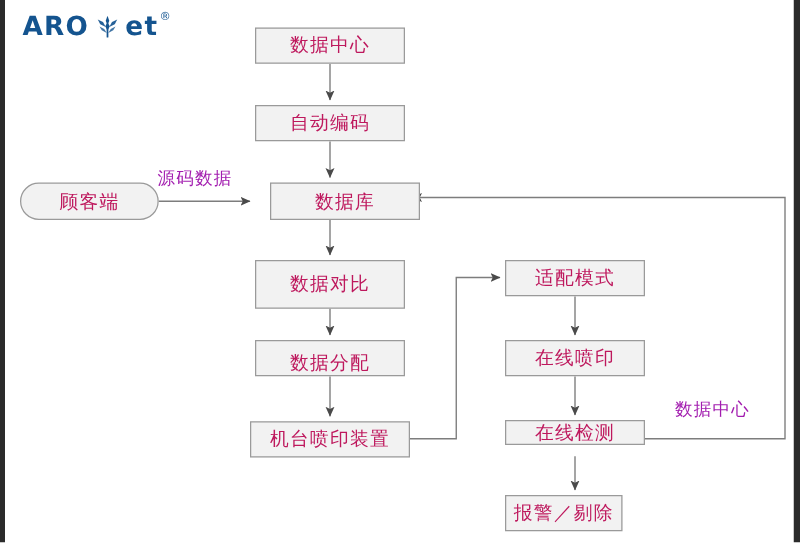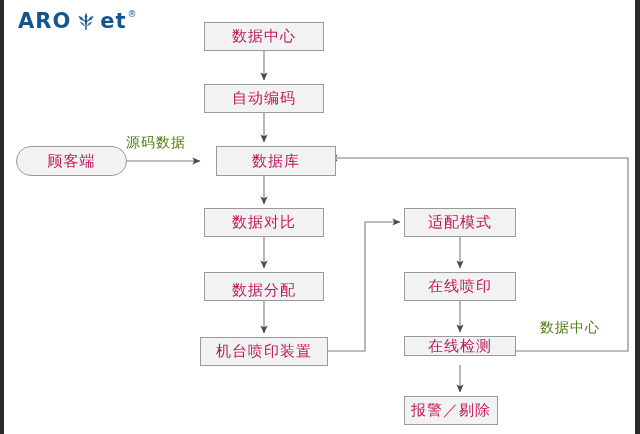--- a/index.html
+++ b/index.html
@@ -45,21 +45,21 @@
     box-sizing:border-box;
     background:#f2f2f2;
     border:1px solid #9a9a9a;
     display:flex;align-items:center;justify-content:center;
     font-size:15px;color:#be185d;
     letter-spacing:1px;
     white-space:nowrap;
   }
   .edge-label{
     position:absolute;
-    font-size:14px;color:#4d7c0f;
+    font-size:14px;color:#a21caf;
     letter-spacing:1px;white-space:nowrap;
     background:transparent;
   }
 </style>
 </head>
 <body>
 
 <div id="frame">
 
   <div id="logo">
@@ -124,21 +124,21 @@
     </div>
 
     <div class="node" style="left:12px;top:146px;width:111px;height:30px;border-radius:15px;">
       <span>顾客端</span>
     </div>
 
     <div class="node" style="left:200px;top:146px;width:120px;height:30px;margin-left:12px;">
       <span>数据库</span>
     </div>
 
-    <div class="node" style="left:200px;top:208px;width:120px;height:29px;">
+    <div class="node" style="left:200px;top:208px;width:120px;height:39px;">
       <span>数据对比</span>
     </div>
 
     <div class="node" style="left:200px;top:272px;width:120px;height:29px;align-items:flex-end;">
       <span>数据分配</span>
     </div>
 
     <div class="node" style="left:400px;top:208px;width:112px;height:29px;">
       <span>适配模式</span>
     </div>

